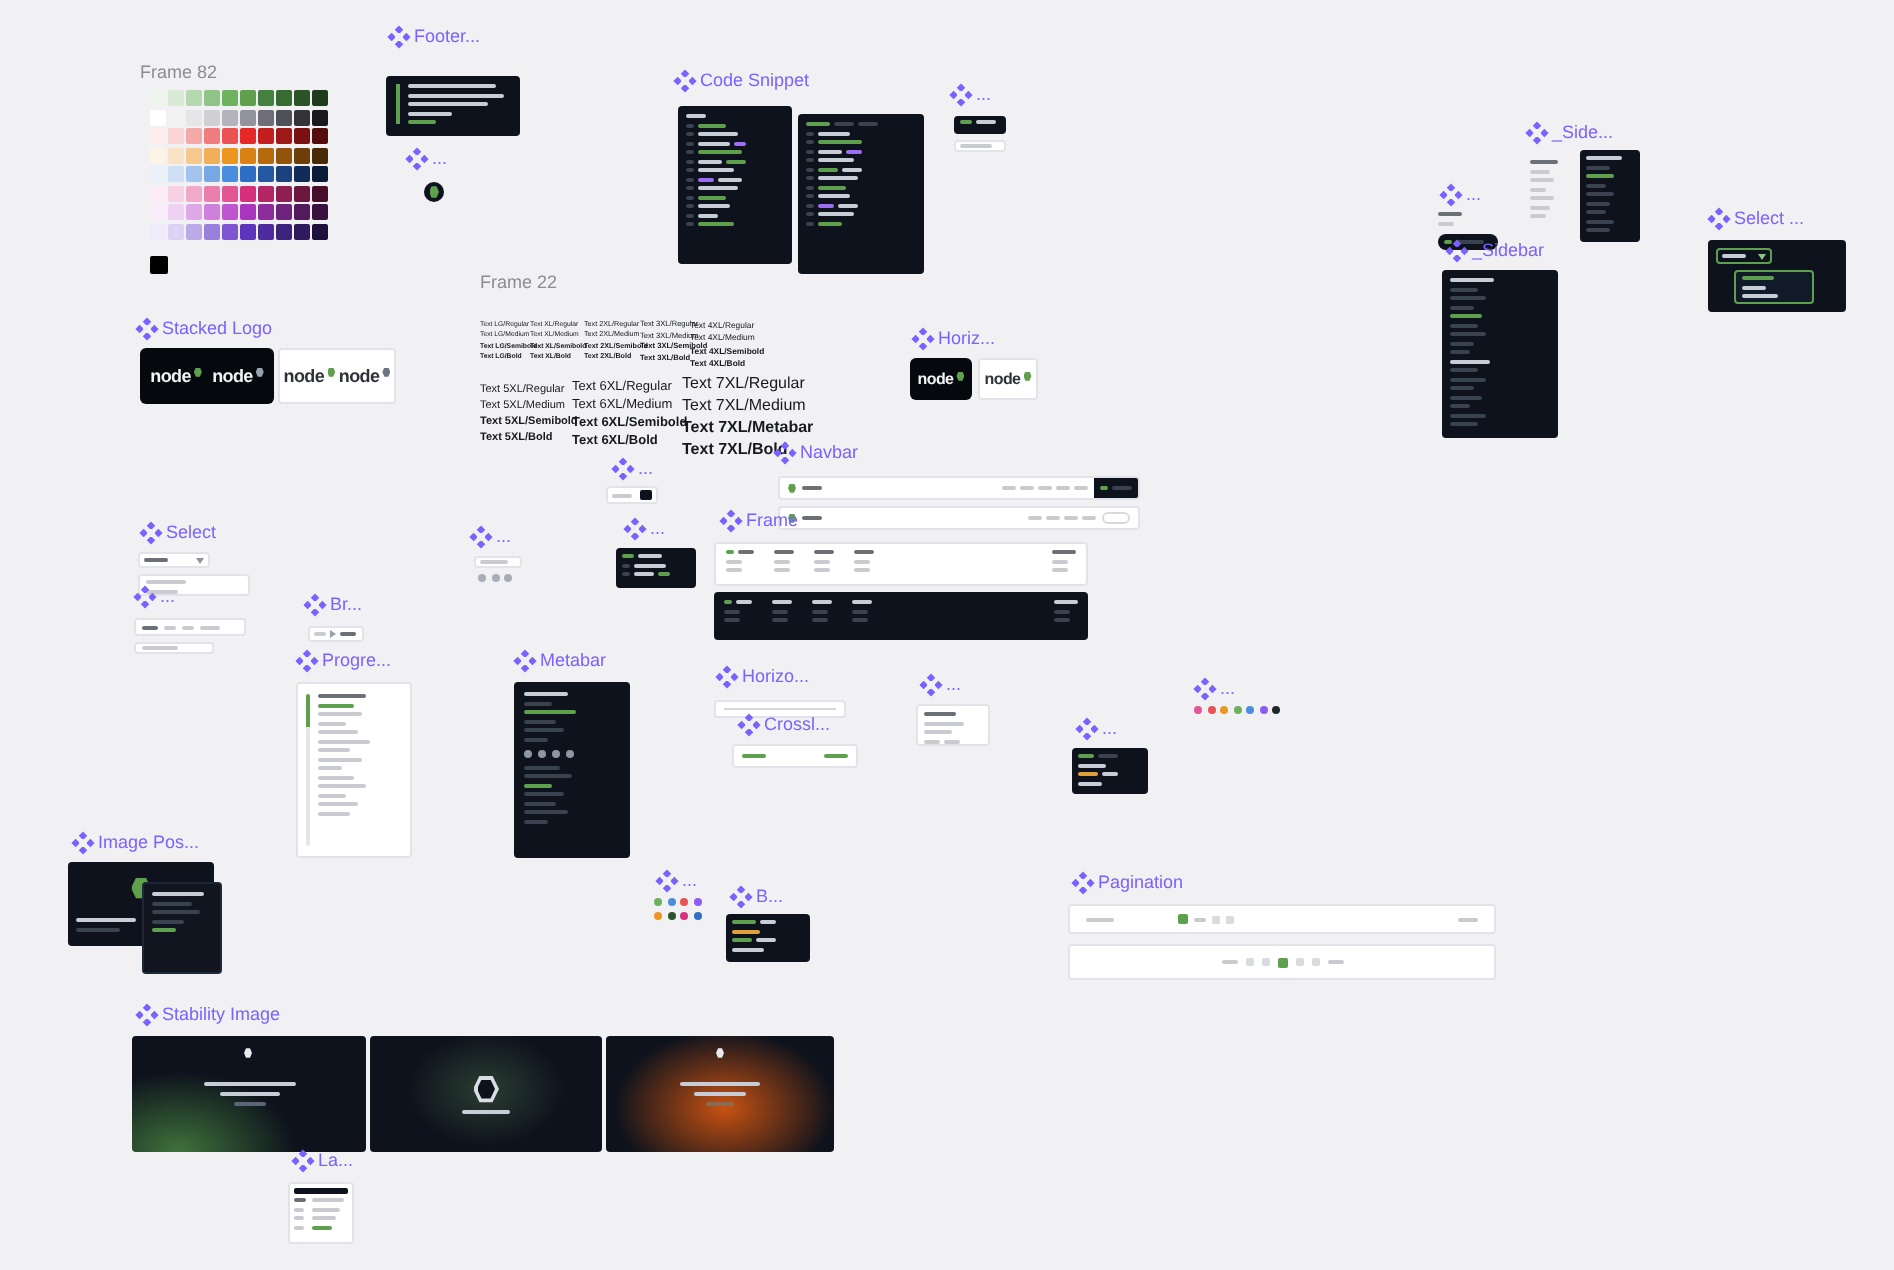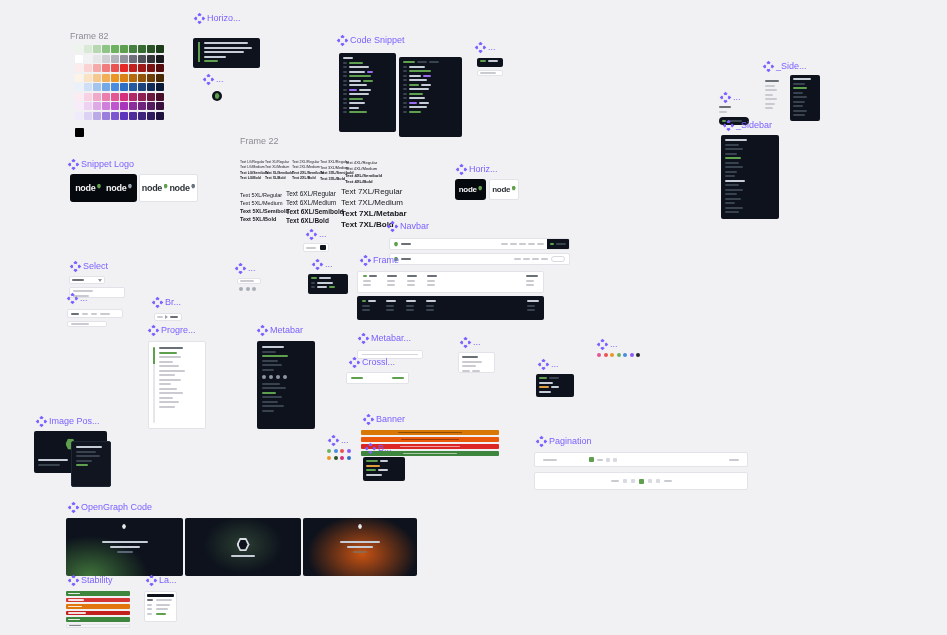--- a/index.html
+++ b/index.html
@@ -152,21 +152,21 @@
             <span class="sw" style="background: rgb(31, 17, 62);"></span>
           </div>
         </div>
       <span class="sw" style="width: 9px; height: 9px; margin-top: 7px; background: rgb(0, 0, 0);"></span>
     </div>
   </div>
 
   <div class="frame" style="left:193px;top:13px">
     <div class="lbl" style="margin-left:3px">
         <span class="dm"></span>
-        <span>Horizo...</span>
+        <span>Footer...</span>
       </div>
     <div class="dark" style="margin-top:15px;width:67px;height:30px;padding:4px 5px">
       <div style="border-left:2px solid #5FA04E;padding-left:4px">
         <div data-code="44w|48w|40w|22w|14g">
             <div class="crow">
               <i class="b bw" style="width: 44px;"></i>
             </div>
             <div class="crow">
               <i class="b bw" style="width: 48px;"></i>
             </div>
@@ -410,20 +410,45 @@
         <div class="crow">
           <i class="b bl" style="width: 8px;"></i>
         </div>
       </div>
     <div class="dark" style="margin-top:4px;width:30px;height:8px;border-radius:4px;display:flex;align-items:center;gap:2px;padding:0 3px">
       <i class="b bg" style="width:4px"></i>
       <i class="b bd" style="width:14px"></i>
     </div>
   </div>
 
+  <div class="frame" style="left:854px;top:104px">
+    <div class="lbl" style="margin-left:2px">
+        <span class="dm"></span>
+        <span>Select ...</span>
+      </div>
+    <div class="dark" style="margin-top:6px;width:69px;height:36px;padding:4px">
+      <div style="width:28px;height:8px;border:1px solid #5FA04E;border-radius:2px;display:flex;align-items:center;justify-content:space-between;padding:0 2px">
+        <i class="b bw" style="width:12px"></i>
+        <span class="tri" style="border-top-color:#8CC584"></span>
+      </div>
+      <div style="margin-top:3px;margin-left:9px;width:40px;height:17px;background:#111A28;border:1px solid #5FA04E;border-radius:2px;padding:2px 3px">
+        <div data-code="16g|12w|18w">
+            <div class="crow">
+              <i class="b bg" style="width: 16px;"></i>
+            </div>
+            <div class="crow">
+              <i class="b bw" style="width: 12px;"></i>
+            </div>
+            <div class="crow">
+              <i class="b bw" style="width: 18px;"></i>
+            </div>
+          </div>
+      </div>
+    </div>
+  </div>
 
   <div class="frame" style="left:721px;top:120px">
     <div class="lbl" style="margin-left:4px">
         <span class="dm"></span>
         <span>_Sidebar</span>
       </div>
     <div class="dark" style="margin-top:5px;width:58px;height:84px;padding:4px">
       <div data-code="22w|14d|18d|12d|16g|14d|18d|12d|10d|20w|14d|18d|12d|16d|10d|18d|14d">
           <div class="crow">
             <i class="b bw" style="width: 22px;"></i>
@@ -476,21 +501,21 @@
           <div class="crow">
             <i class="b bd" style="width: 14px;"></i>
           </div>
         </div>
     </div>
   </div>
 
   <div class="frame" style="left:70px;top:159px">
     <div class="lbl">
         <span class="dm"></span>
-        <span>Snippet Logo</span>
+        <span>Stacked Logo</span>
       </div>
     <div style="margin-top:5px;display:flex;gap:2px;align-items:center">
       <div class="black" style="width:67px;height:28px;display:flex;align-items:center;justify-content:space-evenly">
         <span class="nodelogo">
             <span class="nodeword light-text">node</span>
             <span class="hex" style="width:4px;height:5px;background:#5FA04E"></span>
           </span>
         <span class="nodelogo">
             <span class="nodeword light-text">node</span>
             <span class="hex" style="width:4px;height:5px;background:#9AA3AD"></span>
@@ -959,21 +984,21 @@
           <div class="crow">
             <i class="b bd" style="width: 12px;"></i>
           </div>
         </div>
     </div>
   </div>
 
   <div class="frame" style="left:357px;top:333px">
     <div class="lbl" style="margin-left:3px">
         <span class="dm"></span>
-        <span>Metabar...</span>
+        <span>Horizo...</span>
       </div>
     <div class="card" style="margin-top:7px;width:66px;height:9px;display:flex;align-items:center;justify-content:center">
       <span style="width:56px;height:1px;background:#D4D6DB"></span>
     </div>
   </div>
 
   <div class="frame" style="left:458px;top:337px">
     <div class="lbl" style="margin-left:4px">
         <span class="dm"></span>
         <span>...</span>
@@ -990,21 +1015,21 @@
             <i class="b bl" style="width: 14px;"></i>
           </div>
           <div class="crow">
             <i class="b bl" style="width: 8px;"></i>
             <i class="b bl" style="width: 8px;"></i>
           </div>
         </div>
     </div>
   </div>
 
-  <div class="frame" style="left:346px;top:357px">
+  <div class="frame" style="left:366px;top:357px">
     <div class="lbl" style="margin-left:5px">
         <span class="dm"></span>
         <span>Crossl...</span>
       </div>
     <div class="card" style="margin-top:5px;width:63px;height:12px;display:flex;align-items:center;justify-content:space-between;padding:0 4px">
       <i class="b bg" style="width:12px"></i>
       <i class="b bg" style="width:12px"></i>
     </div>
   </div>
 
@@ -1043,40 +1068,20 @@
         <i class="dot" style="background: rgb(235, 82, 82);"></i>
         <i class="dot" style="background: rgb(235, 150, 34);"></i>
         <i class="dot" style="background: rgb(108, 178, 95);"></i>
         <i class="dot" style="background: rgb(74, 140, 221);"></i>
         <i class="dot" style="background: rgb(139, 92, 246);"></i>
         <i class="dot" style="background: rgb(35, 38, 43);"></i>
       </div>
   </div>
 
 
-  <div class="frame" style="left:361px;top:414px">
-    <div class="lbl" style="margin-left:4px">
-        <span class="dm"></span>
-        <span>Banner</span>
-      </div>
-    <div style="margin-top:6px">
-      <div class="strip" style="width: 138px; height: 5px; background: rgb(217, 119, 6);">
-          <i class="b" style="width:64px;height:1.5px;background:rgba(0,0,0,.35)"></i>
-        </div>
-      <div class="strip" style="width: 138px; height: 5px; background: rgb(234, 88, 12);">
-          <i class="b" style="width:58px;height:1.5px;background:rgba(0,0,0,.35)"></i>
-        </div>
-      <div class="strip" style="width: 138px; height: 5px; background: rgb(220, 38, 38);">
-          <i class="b" style="width:60px;height:1.5px;background:rgba(255,255,255,.55)"></i>
-        </div>
-      <div class="strip" style="width: 138px; height: 5px; background: rgb(62, 134, 61);">
-          <i class="b" style="width:54px;height:1.5px;background:rgba(255,255,255,.55)"></i>
-        </div>
-    </div>
-  </div>
 
   <div class="frame" style="left:363px;top:443px">
     <div class="lbl" style="margin-left:4px">
         <span class="dm"></span>
         <span>B...</span>
       </div>
     <div class="dark" style="margin-top:4px;width:42px;height:24px;padding:3px">
       <div data-code="12g,8w|14a|10g,10w|16w">
           <div class="crow">
             <i class="b bg" style="width: 12px;"></i>
@@ -1180,21 +1185,21 @@
       <span class="gsq"></span>
       <span class="sq"></span>
       <span class="sq"></span>
       <i class="b bl" style="width:8px"></i>
     </div>
   </div>
 
   <div class="frame" style="left:66px;top:502px">
     <div class="lbl" style="margin-left:4px">
         <span class="dm"></span>
-        <span>OpenGraph Code</span>
+        <span>Stability Image</span>
       </div>
     <div style="margin-top:6px;display:flex;gap:2px">
       <div class="og" style="width:117px;height:58px;background:radial-gradient(95px 65px at 20% 100%, rgba(76,140,66,.8), rgba(13,18,28,0) 62%) #0D121C">
         <span class="hex" style="position:absolute;top:6px;left:56px;width:4px;height:5px;background:#E8EAEE"></span>
         <i class="b bw" style="width:46px"></i>
         <i class="b bw" style="width:30px"></i>
         <i class="b" style="width:16px;background:#5A6575"></i>
       </div>
       <div class="og" style="width:116px;height:58px;background:radial-gradient(55px 40px at 50% 46%, rgba(46,66,52,.9), rgba(13,18,28,0) 72%) #0D121C">
         <span class="hex" style="width:13px;height:14px;background:#D9DEE5;display:flex;align-items:center;justify-content:center">
@@ -1204,46 +1209,20 @@
       </div>
       <div class="og" style="width:114px;height:58px;background:radial-gradient(85px 60px at 52% 62%, rgba(232,93,16,.85), rgba(13,18,28,0) 65%) #0D121C">
         <span class="hex" style="position:absolute;top:6px;left:55px;width:4px;height:5px;background:#E8EAEE"></span>
         <i class="b bw" style="width:40px"></i>
         <i class="b bw" style="width:26px"></i>
         <i class="b" style="width:14px;background:#8A6A50"></i>
       </div>
     </div>
   </div>
 
-  <div class="frame" style="left:66px;top:575px">
-    <div class="lbl" style="margin-left:4px">
-        <span class="dm"></span>
-        <span>Stability</span>
-      </div>
-    <div style="margin-top:6px">
-      <div class="strip" style="width: 64px; height: 4.5px; justify-content: flex-start; padding-left: 2px; background: rgb(62, 134, 61);">
-          <i class="b" style="width:12px;height:1.5px;background:rgba(255,255,255,.85)"></i>
-        </div>
-      <div class="strip" style="width: 64px; height: 4.5px; justify-content: flex-start; padding-left: 2px; background: rgb(212, 53, 53);">
-          <i class="b" style="width:16px;height:1.5px;background:rgba(255,255,255,.85)"></i>
-        </div>
-      <div class="strip" style="width: 64px; height: 4.5px; justify-content: flex-start; padding-left: 2px; background: rgb(224, 118, 12);">
-          <i class="b" style="width:14px;height:1.5px;background:rgba(255,255,255,.85)"></i>
-        </div>
-      <div class="strip" style="width: 64px; height: 4.5px; justify-content: flex-start; padding-left: 2px; background: rgb(194, 31, 31);">
-          <i class="b" style="width:18px;height:1.5px;background:rgba(255,255,255,.85)"></i>
-        </div>
-      <div class="strip" style="width: 64px; height: 4.5px; justify-content: flex-start; padding-left: 2px; background: rgb(62, 134, 61);">
-          <i class="b" style="width:12px;height:1.5px;background:rgba(255,255,255,.85)"></i>
-        </div>
-      <div class="strip" style="width: 64px; height: 4px; justify-content: flex-start; padding-left: 2px; border: 1px solid rgb(226, 227, 232); background: rgb(244, 245, 247);">
-          <i class="b" style="width:12px;height:1.5px;background:rgba(0,0,0,.45)"></i>
-        </div>
-    </div>
-  </div>
 
   <div class="frame" style="left:144px;top:575px">
     <div class="lbl" style="margin-left:4px">
         <span class="dm"></span>
         <span>La...</span>
       </div>
     <div class="card" style="margin-top:6px;width:33px;height:31px;padding:2px">
       <div style="height:3px;background:#0D121C;border-radius:1px;margin-bottom:2px"></div>
       <div style="display:flex;gap:2px">
         <div style="width:7px" data-code="6k|5l|5l|5l">

